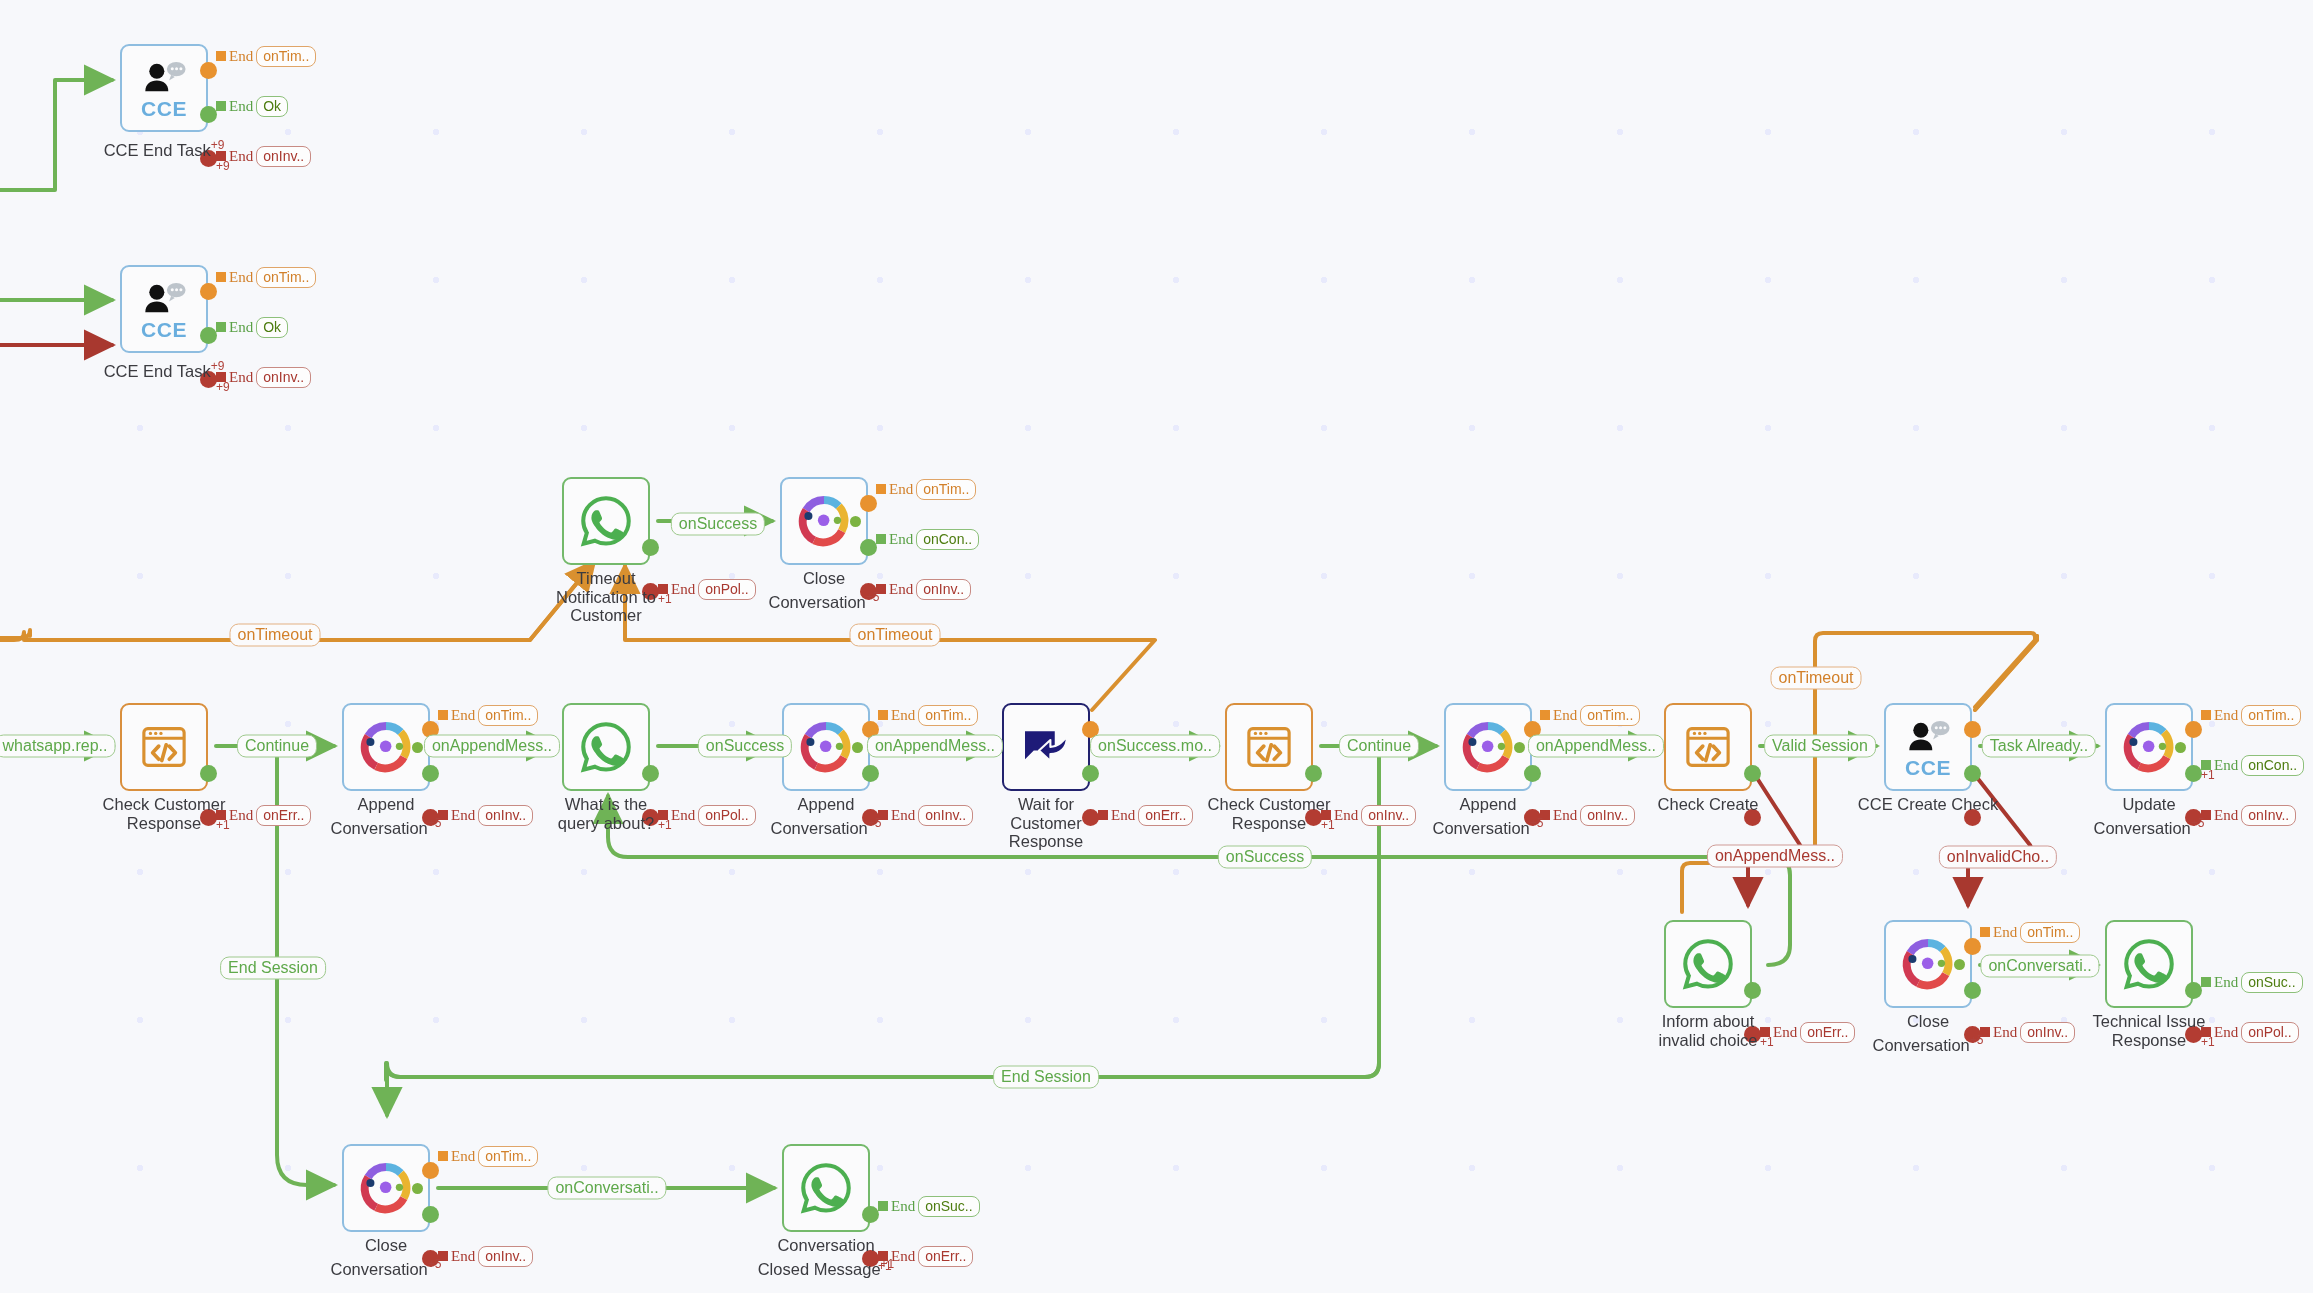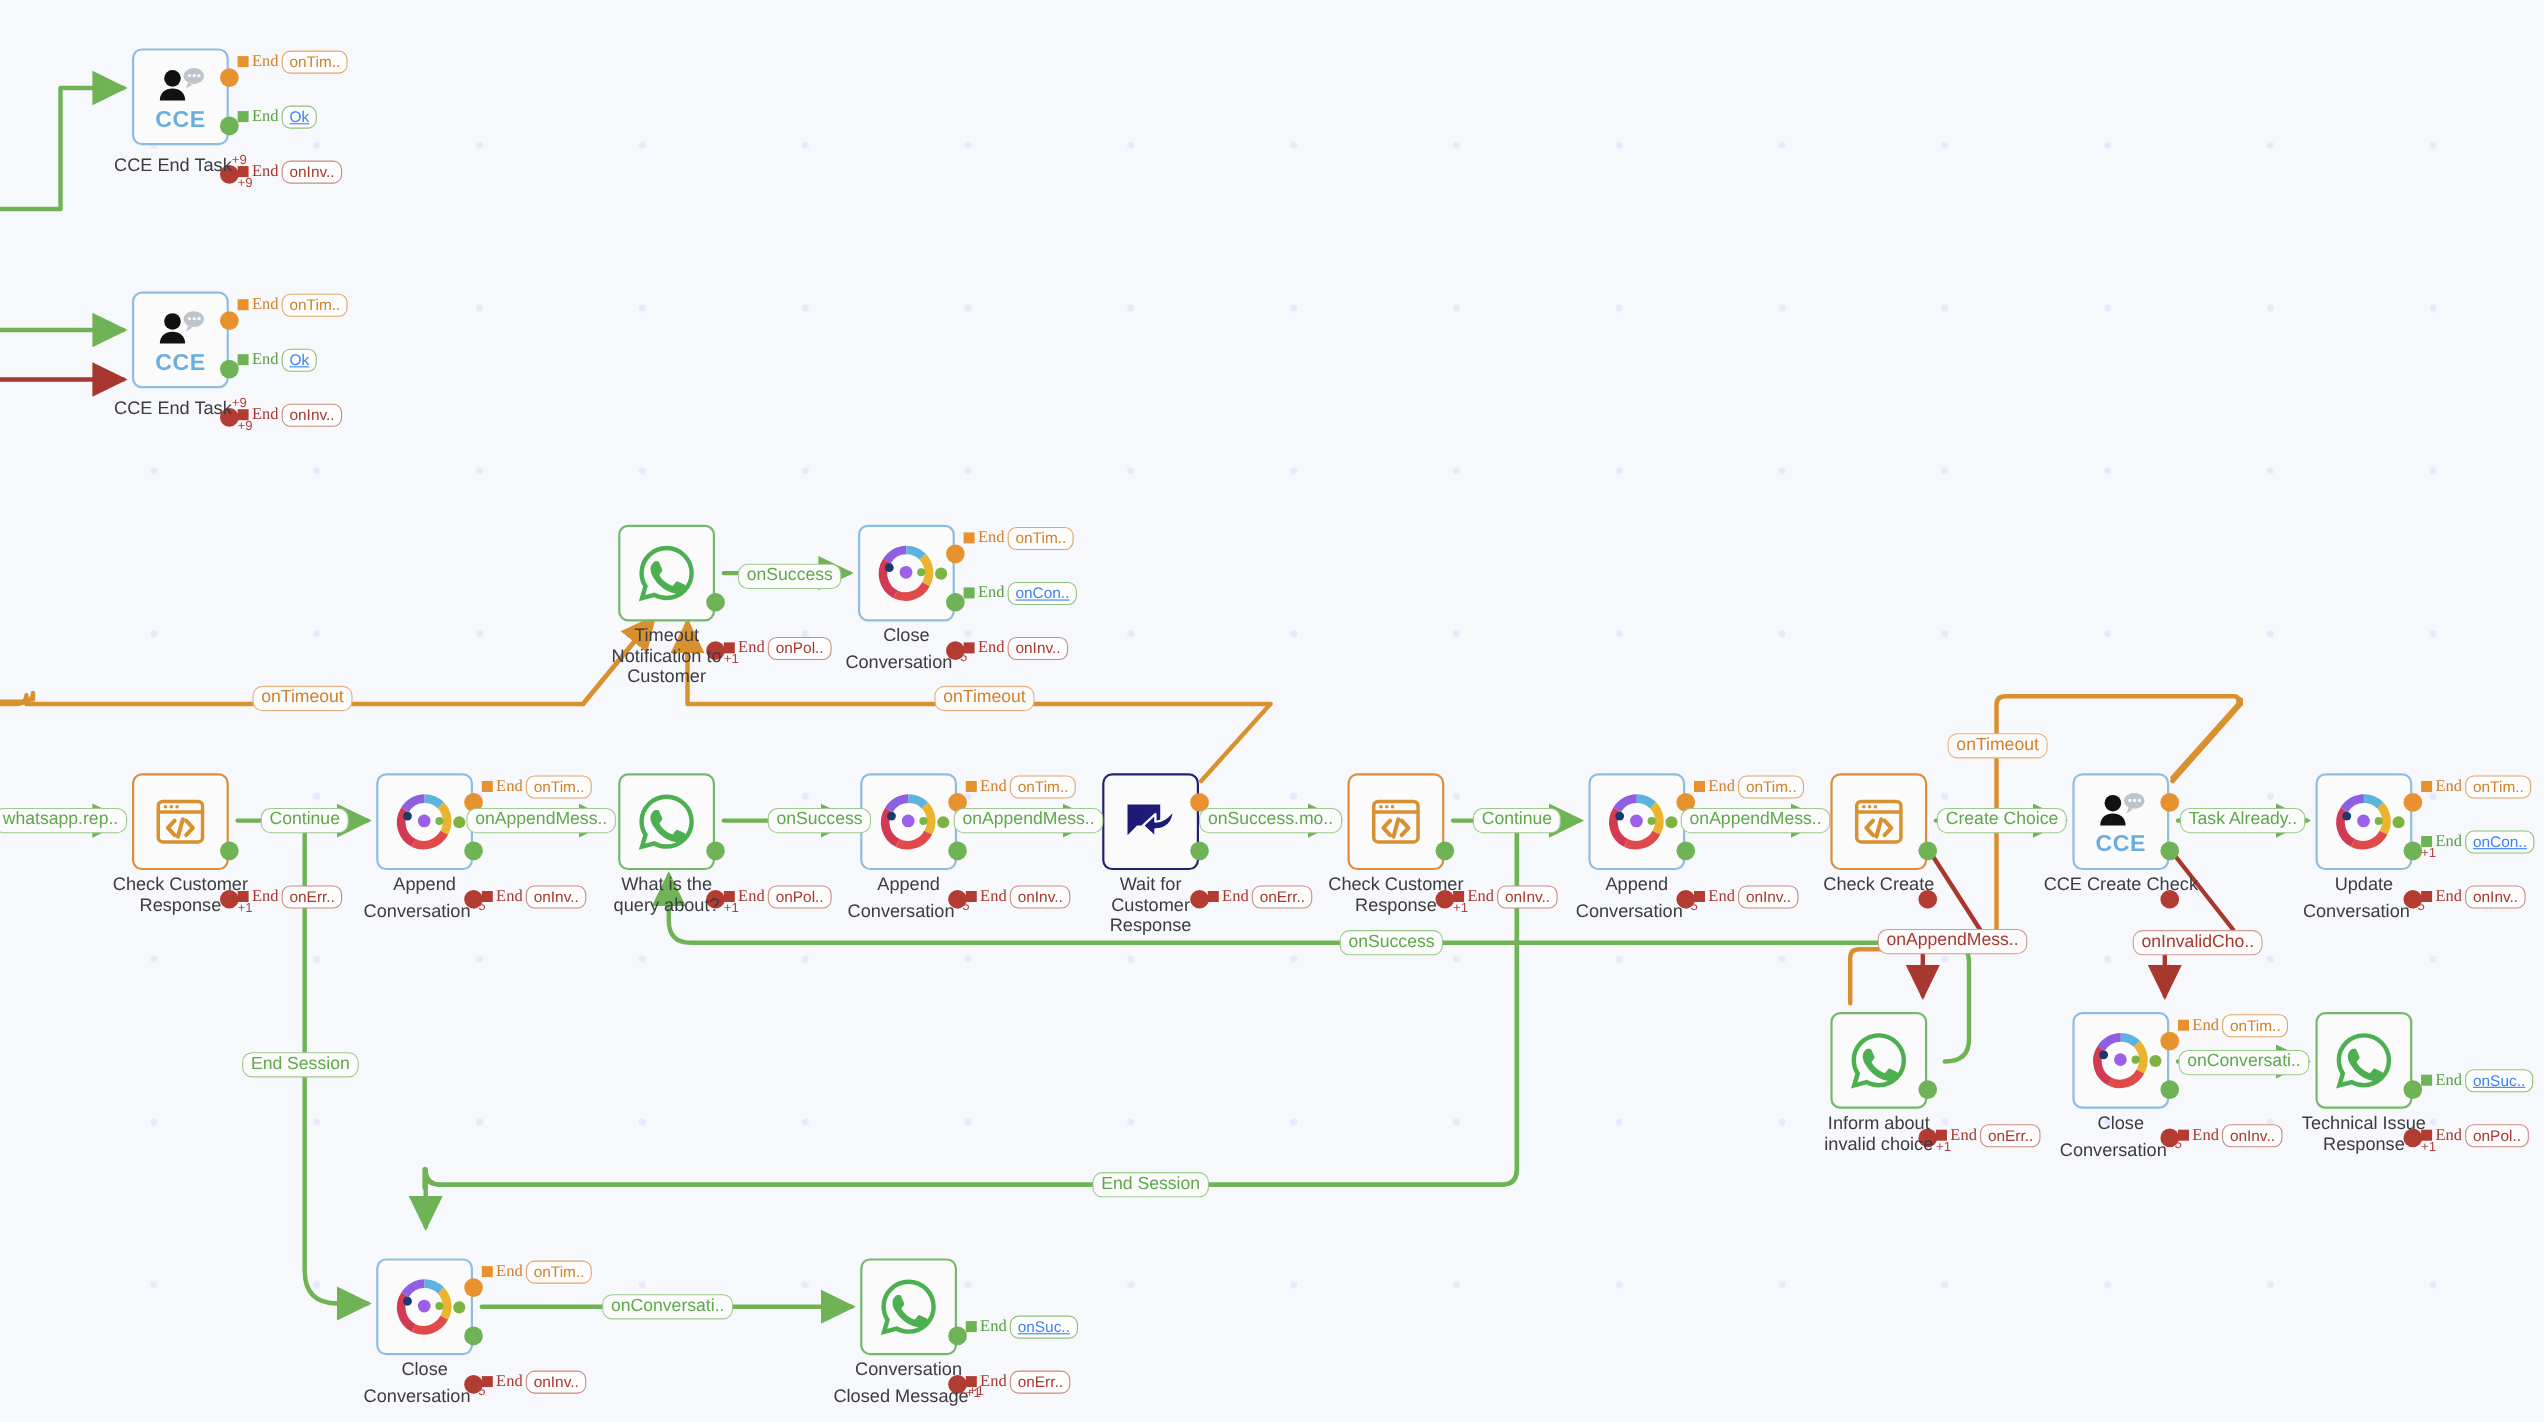--- a/index.html
+++ b/index.html
@@ -53,21 +53,21 @@
   .endtag{position:absolute;display:flex;align-items:center;gap:3px;white-space:nowrap;}
   .endtag .sq{width:10px;height:10px;display:inline-block;}
   .endtag .lbl{font-family:"Liberation Serif",serif;font-size:15px;}
   .endtag .pill{
     font-size:14px;border-radius:8px;padding:1px 6px 2px;
     background:#fdfdfd;border:1px solid;
   }
   .endtag.o .sq{background:#e8922f;} .endtag.o .lbl{color:#d2802a;}
   .endtag.o .pill{color:#d2802a;border-color:#e0a568;}
   .endtag.g .sq{background:#6fb356;} .endtag.g .lbl{color:#59a045;}
-  .endtag.g .pill{color:#3b82f6;border-color:#8dc07a;text-decoration:underline;}
+  .endtag.g .pill{color:#4d7c0f;border-color:#8dc07a;}
   .endtag.r .sq{background:#b33c32;} .endtag.r .lbl{color:#a8382f;}
   .endtag.r .pill{color:#a8382f;border-color:#c88b84;}
   .endtag .plus{
     position:absolute;left:0;top:13px;font-size:12px;color:#b0413a;
     font-family:"Liberation Sans",sans-serif;
   }
 
   
   .elabel{
     position:absolute;transform:translate(-50%,-50%);
@@ -681,21 +681,21 @@
       <div class="elabel o" style="left: 895px; top: 635px;">onTimeout</div>
       <div class="elabel o" style="left: 1816px; top: 678px;">onTimeout</div>
       <div class="elabel g" style="left: 55px; top: 746px;">whatsapp.rep..</div>
       <div class="elabel g" style="left: 277px; top: 746px;">Continue</div>
       <div class="elabel g" style="left: 492px; top: 746px;">onAppendMess..</div>
       <div class="elabel g" style="left: 745px; top: 746px;">onSuccess</div>
       <div class="elabel g" style="left: 935px; top: 746px;">onAppendMess..</div>
       <div class="elabel g" style="left: 1155px; top: 746px;">onSuccess.mo..</div>
       <div class="elabel g" style="left: 1379px; top: 746px;">Continue</div>
       <div class="elabel g" style="left: 1596px; top: 746px;">onAppendMess..</div>
-      <div class="elabel g" style="left: 1820px; top: 746px;">Create Choice</div>
+      <div class="elabel g" style="left: 1820px; top: 746px;">Valid Session</div>
       <div class="elabel g" style="left: 2039px; top: 746px;">Task Already..</div>
       <div class="elabel g" style="left: 1265px; top: 857px;">onSuccess</div>
       <div class="elabel r" style="left: 1775px; top: 856px;">onAppendMess..</div>
       <div class="elabel r" style="left: 1998px; top: 857px;">onInvalidCho..</div>
       <div class="elabel g" style="left: 2040px; top: 966px;">onConversati..</div>
       <div class="elabel g" style="left: 273px; top: 968px;">End Session</div>
       <div class="elabel g" style="left: 1046px; top: 1077px;">End Session</div>
       <div class="elabel g" style="left: 607px; top: 1188px;">onConversati..</div>
     </div>
 </div>

